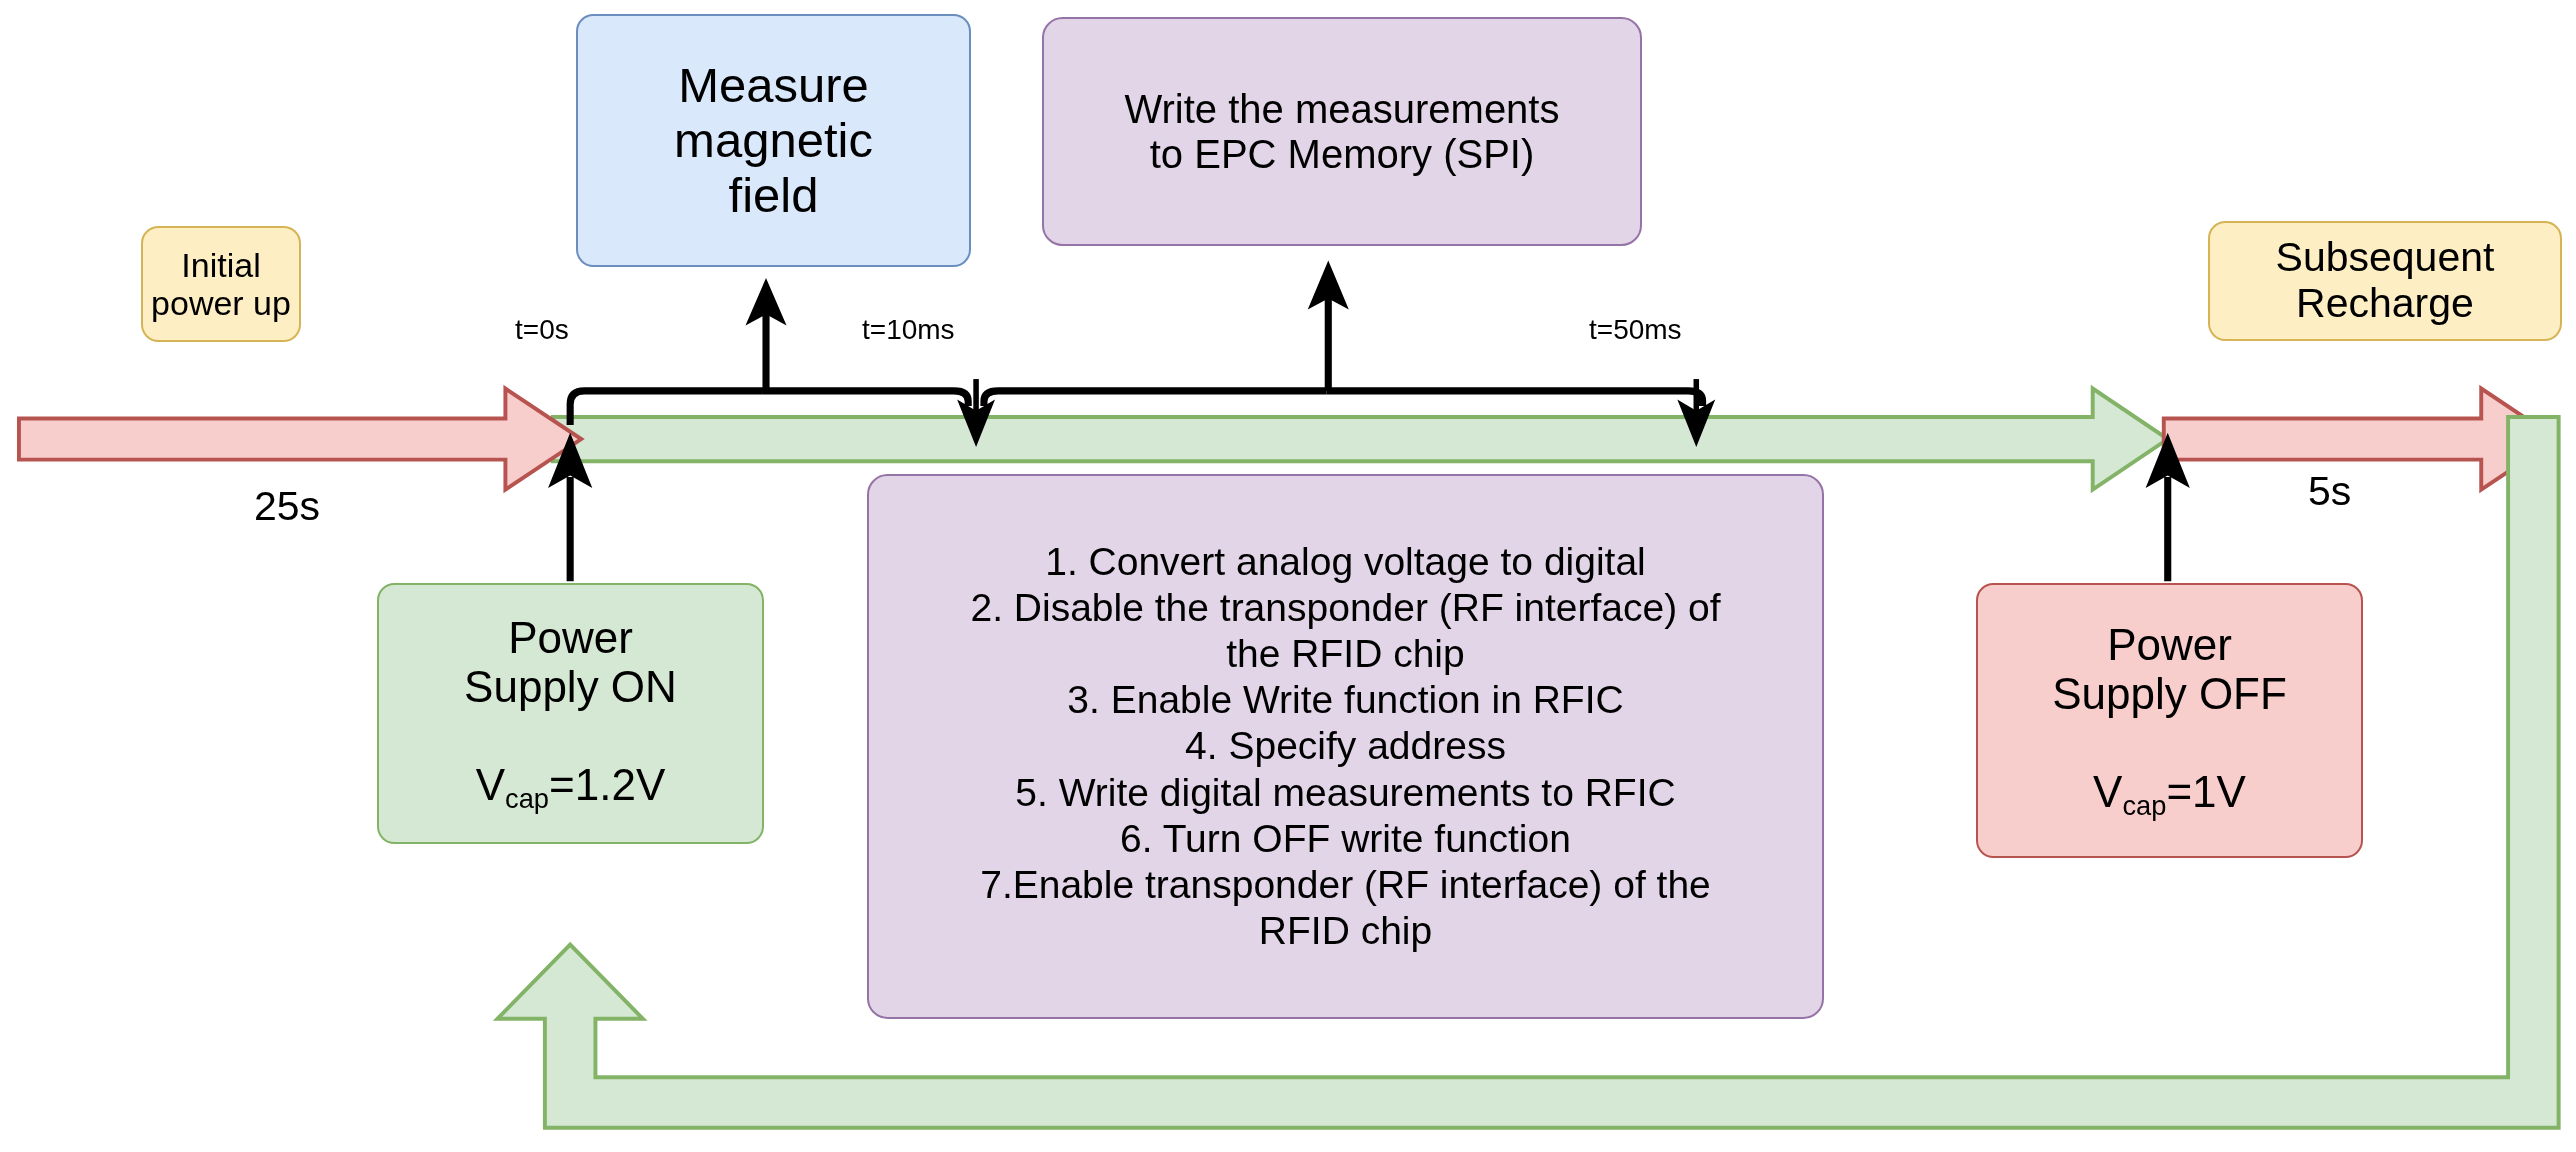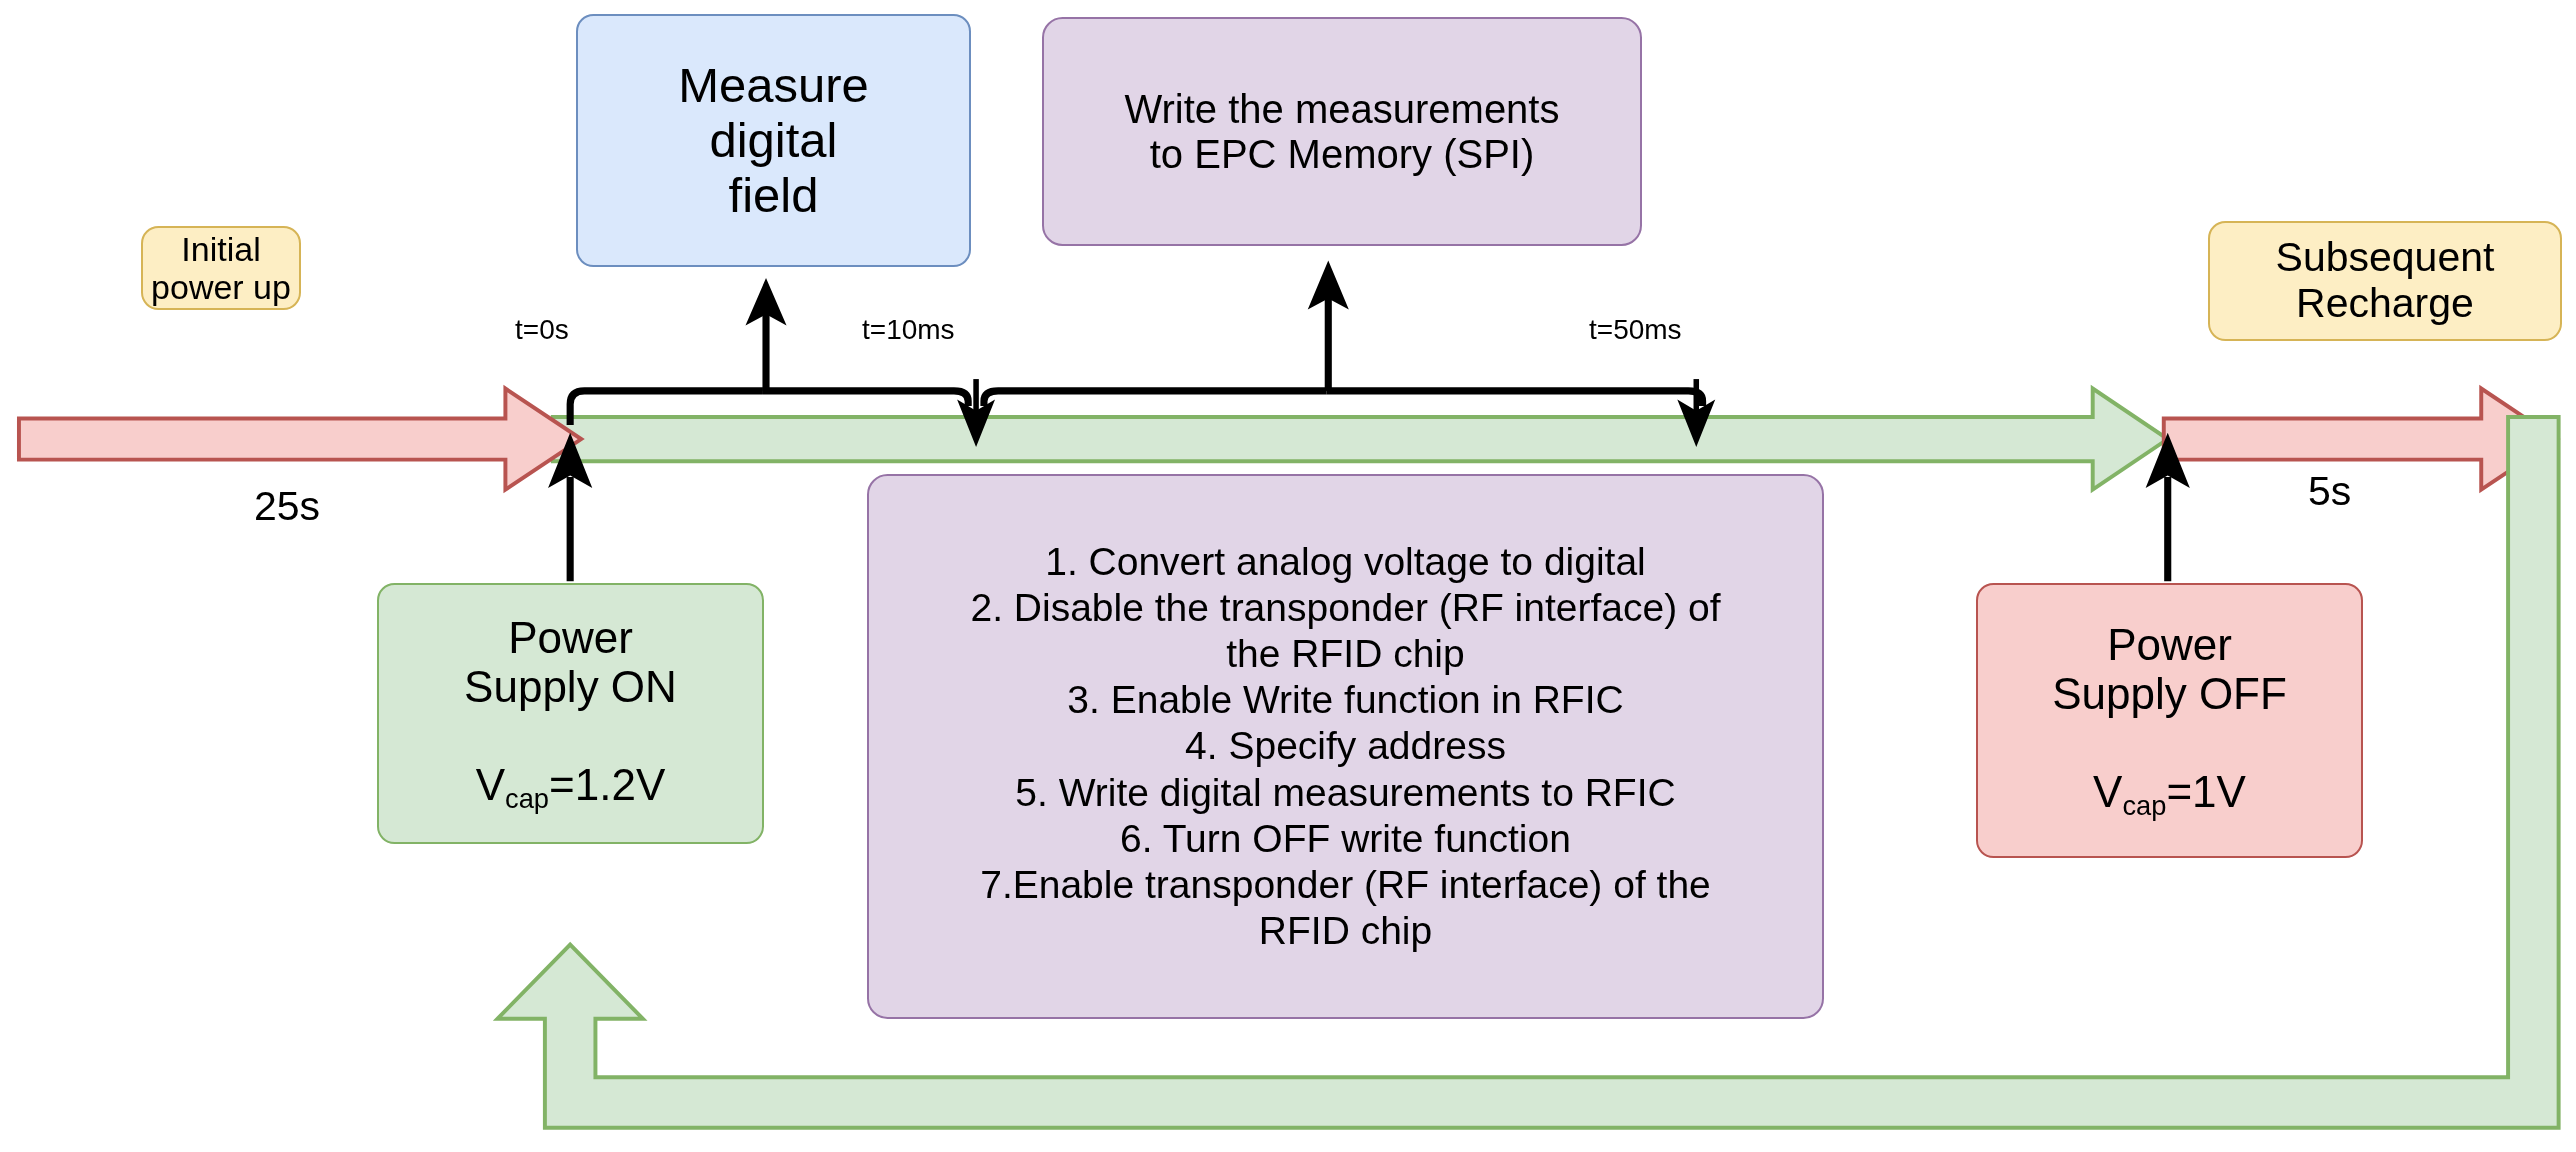--- a/index.html
+++ b/index.html
@@ -89,25 +89,25 @@
       <path d="M 722 736 L 722 604" stroke="#000000" stroke-width="9" fill="none"></path>
       <path d="M 722 548 L 750 618 L 722 602 L 694 618 Z" fill="#000000"></path>
     </g>
 
     <g>
       <path d="M 2745 736 L 2745 604" stroke="#000000" stroke-width="9" fill="none"></path>
       <path d="M 2745 548 L 2773 618 L 2745 602 L 2717 618 Z" fill="#000000"></path>
     </g>
   </svg>
 
-  <div class="box yellow" style="left:141px;top:226px;width:160px;height:84px;font-size:34px;">Initial
+  <div class="box yellow" style="left:141px;top:226px;width:160px;height:116px;font-size:34px;">Initial
 power up</div>
 
   <div class="box blue" style="left:576px;top:14.2px;width:395px;height:253px;font-size:49px;">Measure
-digital
+magnetic
 field</div>
 
   <div class="box purple" style="left:1042px;top:17.4px;width:600px;height:229px;font-size:40px;">Write the measurements
 to EPC Memory (SPI)</div>
 
   <div class="box yellow" style="left:2173px;top:221px;width:354px;height:120px;font-size:41px;margin-left:35px;">Subsequent
 Recharge</div>
 
   <div class="box green" style="left:377px;top:583px;width:387px;height:261px;flex-direction:column;font-size:44px;">
     <div>Power</div>

